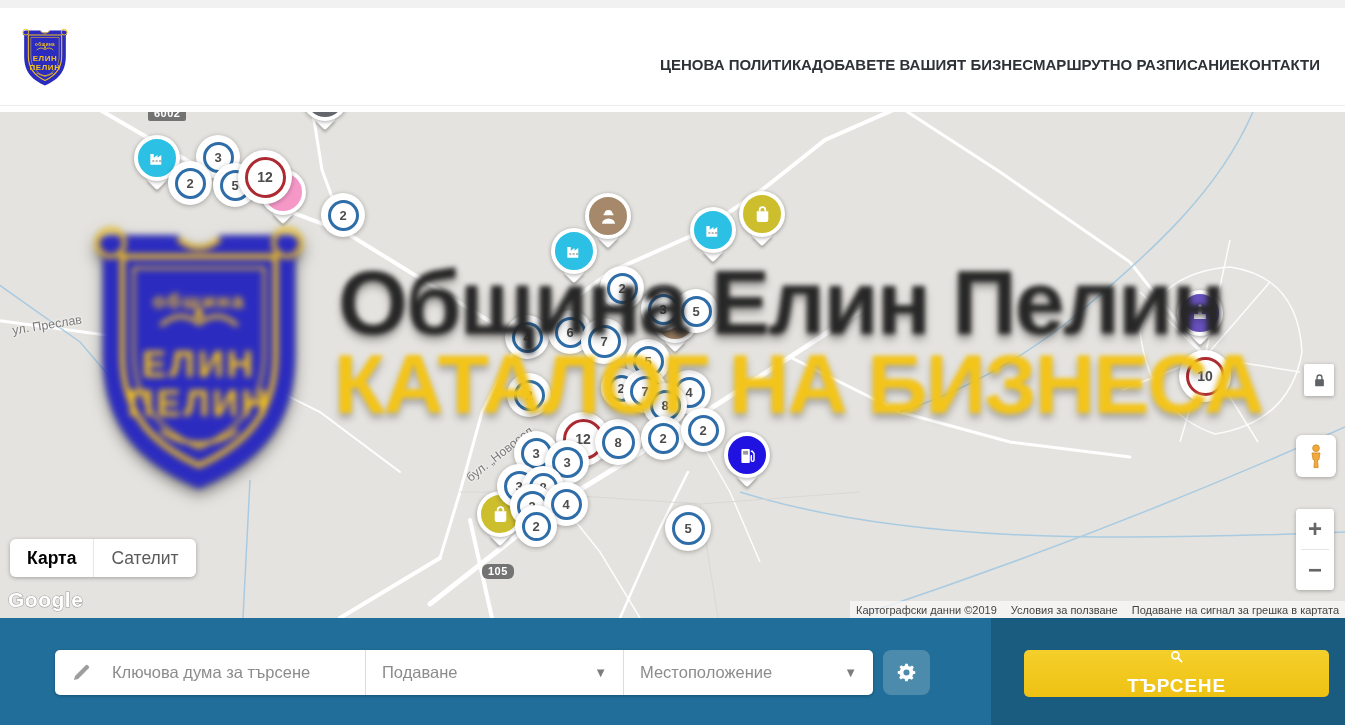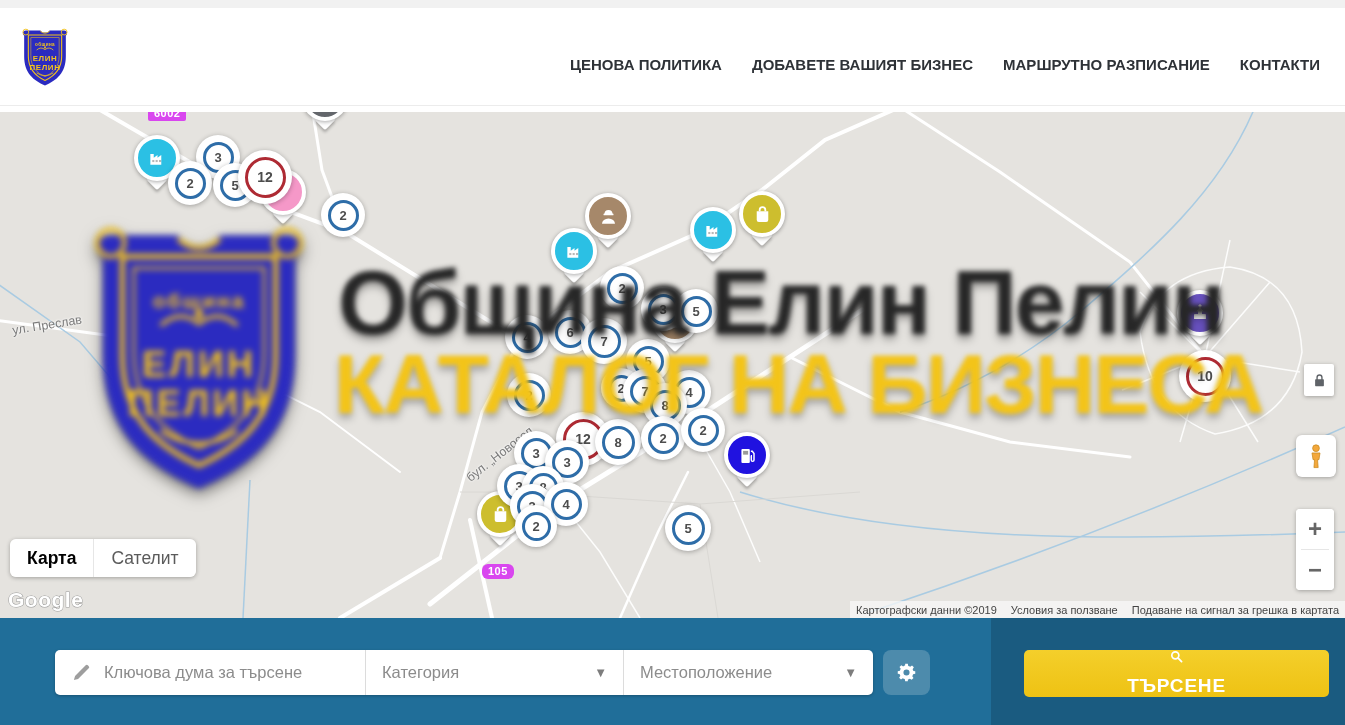--- a/index.html
+++ b/index.html
@@ -6,29 +6,29 @@
   html,body { width:1345px; height:725px; overflow:hidden; font-family:"Liberation Sans", sans-serif; background:#fff; }
 
   
   .top-strip { height:8px; background:#f1f1f1; }
   .header { position:relative; height:98px; background:#fff; border-bottom:1px solid #ececec; }
   .brand { position:absolute; left:20px; top:18px; display:flex; align-items:center;flex-direction:column; }
   .brand svg.shield { width:50px; height:63px; }
   .brand-text { margin-left:10px; }
   .brand-title { font-size:23px; font-weight:700; color:#3b3b3e; letter-spacing:0.2px; }
   .brand-sub { font-size:19px; font-weight:700; color:#edb71f; letter-spacing:0.4px; margin-top:3px; }
-  .nav { position:absolute; right:25px; top:0; height:100%; display:flex; align-items:center; gap:30px; padding-top:16px; }
+  .nav { position:absolute; right:25px; top:0; height:100%; display:flex; align-items:center; padding-top:16px; }
   .nav a { text-decoration:none; color:#2e3237; font-size:15px; font-weight:700; letter-spacing:0px; cursor:pointer; white-space:nowrap; }
 
   
   .map-gap { height:6px; background:#fff; }
   .map { position:relative; width:1345px; height:506px; background:#e5e3df; overflow:hidden; }
   .roads { position:absolute; inset:0; pointer-events:none; }
 
-  .road-badge { position:absolute; background:#d946ef; color:#fff; font-size:11px; font-weight:700; padding:1px 6px 2px; border-radius:2px; letter-spacing:0.5px; }
+  .road-badge { position:absolute; background:#737373; color:#fff; font-size:11px; font-weight:700; padding:1px 6px 2px; border-radius:2px; letter-spacing:0.5px; }
   .street-label { position:absolute; color:#7a7a7a; font-size:12.5px; text-shadow:0 0 2px #fff, 0 0 3px #fff; white-space:nowrap; }
   .lbl-preslav { left:12px; top:206px; transform:rotate(-9deg); }
   .lbl-novosel { left:468px; top:360px; transform:rotate(-38deg); transform-origin:left center; }
 
   
   .marker-layer { position:absolute; inset:0; }
   .pin { position:absolute; width:46px; height:46px; transform:translate(-50%,-50%); z-index:2; cursor:pointer; }
   .pin-tail { position:absolute; left:50%; bottom:-6px; width:15px; height:15px; background:#fff; transform:translateX(-50%) rotate(45deg); border-radius:2px; box-shadow:2px 2px 3px rgba(0,0,0,.25); }
   .pin-circle { position:absolute; inset:0; border-radius:50%; border:4px solid #fff; box-shadow:0 1px 4px rgba(0,0,0,.35); display:flex; align-items:center; justify-content:center; }
   .cluster { position:absolute; transform:translate(-50%,-50%); z-index:3; background:#fff; border-radius:50%; box-shadow:0 1px 5px rgba(0,0,0,.3); display:flex; align-items:center; justify-content:center; cursor:pointer; }
@@ -55,21 +55,21 @@
   .zoomctl { position:absolute; left:1296px; top:397px; width:38px; z-index:20; background:#fff; border-radius:4px; box-shadow:0 1px 4px rgba(0,0,0,.3); overflow:hidden; }
   .zoomctl button { display:block; width:100%; height:40px; border:none; background:#fff; font-size:24px; font-weight:700; color:#666; cursor:pointer; font-family:"Liberation Sans",sans-serif; }
   .zoomctl .divider { height:1px; background:#e6e6e6; margin:0 5px; }
 
   
   .searchbar { position:relative; height:109px; background:#206e99; }
   .searchbar-right { position:absolute; right:0; top:0; width:354px; height:100%; background:#1a5b80; }
   .search-group { position:absolute; left:55px; top:32px; width:818px; height:45px; background:#fff; border-radius:5px; display:flex; align-items:center; box-shadow:0 1px 3px rgba(0,0,0,.25); }
   .sg-section { height:100%; display:flex; align-items:center; position:relative; }
   .sg-keyword { width:310px; padding-left:17px; gap:13px; }
-  .sg-keyword input { border:none; outline:none; flex:1; font-size:16.5px; color:#7f1d1d; font-family:"Liberation Sans",sans-serif; min-width:0; }
+  .sg-keyword input { border:none; outline:none; flex:1; font-size:16.5px; color:#7f1d1d; font-family:"Liberation Sans",sans-serif; min-width:0;margin-left:8px; }
   .sg-keyword input::placeholder { color:#8c8c8c; opacity:1; }
   .sg-select { padding:0 16px; border-left:1px solid #dcdcdc; cursor:pointer; }
   .sg-cat { width:258px; }
   .sg-loc { width:250px;justify-content:center; }
   .sg-select .sel-label { font-size:16.5px; color:#8c8c8c; }
   .sg-select .caret { margin-left:auto; color:#7d7d7d; font-size:13px; }
   .gear-btn { position:absolute; left:883px; top:32px; width:47px; height:45px; background:#4d8bac; border:none; border-radius:8px; display:flex; align-items:center; justify-content:center; cursor:pointer; }
   .search-btn { position:absolute; left:1024px; top:32px; width:305px; height:47px; border:none; border-radius:5px; background:linear-gradient(#f4cf2b,#eec213); color:#fff; font-size:19px; font-weight:700; letter-spacing:0.8px; display:flex; align-items:center; justify-content:center; gap:12px; cursor:pointer; font-family:"Liberation Sans",sans-serif;flex-direction:column; }
 
   
@@ -408,21 +408,21 @@
 <div class="searchbar">
   <div class="searchbar-right"></div>
   <div class="search-group">
     <div class="sg-section sg-keyword">
       <svg viewBox="0 0 20 20" width="19" height="19">
         <path fill="#9e9e9e" d="M2,18 l1.2,-4.4 L14.4,2.4 a1.6,1.6 0 0 1 2.3,0 l0.9,0.9 a1.6,1.6 0 0 1 0,2.3 L6.4,16.8 z"></path>
       </svg>
       <input type="text" placeholder="Ключова дума за търсене" style="">
     </div>
     <div class="sg-section sg-select sg-cat">
-      <span class="sel-label">Категория</span>
+      <span class="sel-label">Подаване</span>
       <span class="caret">▼</span>
     </div>
     <div class="sg-section sg-select sg-loc">
       <span class="sel-label">Местоположение</span>
       <span class="caret">▼</span>
     </div>
   </div>
   <button class="gear-btn">
     <svg viewBox="0 0 24 24" width="21" height="21">
       <path fill="#fff" fill-rule="evenodd" d="M10.5,2 h3 l0.5,2.5 a8,8 0 0 1 2.2,0.9 l2.1,-1.4 2.1,2.1 -1.4,2.1 a8,8 0 0 1 0.9,2.2 L22,10.5 v3 l-2.5,0.5 a8,8 0 0 1 -0.9,2.2 l1.4,2.1 -2.1,2.1 -2.1,-1.4 a8,8 0 0 1 -2.2,0.9 L13.5,22 h-3 l-0.5,-2.5 a8,8 0 0 1 -2.2,-0.9 l-2.1,1.4 -2.1,-2.1 1.4,-2.1 a8,8 0 0 1 -0.9,-2.2 L2,13.5 v-3 l2.5,-0.5 a8,8 0 0 1 0.9,-2.2 L4,5.7 6.1,3.6 8.2,5 a8,8 0 0 1 2.2,-0.9 z M12,8.5 a3.5,3.5 0 1 0 0,7 a3.5,3.5 0 0 0 0,-7 z"></path>

